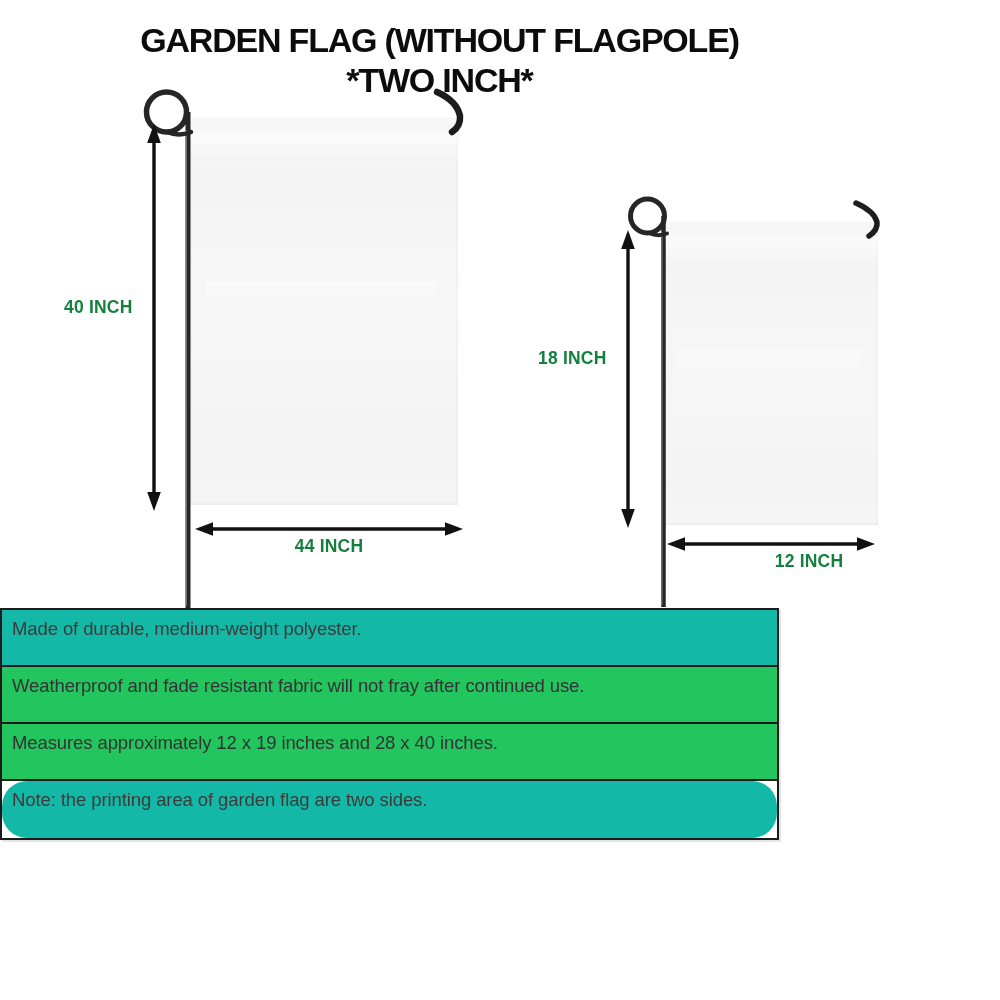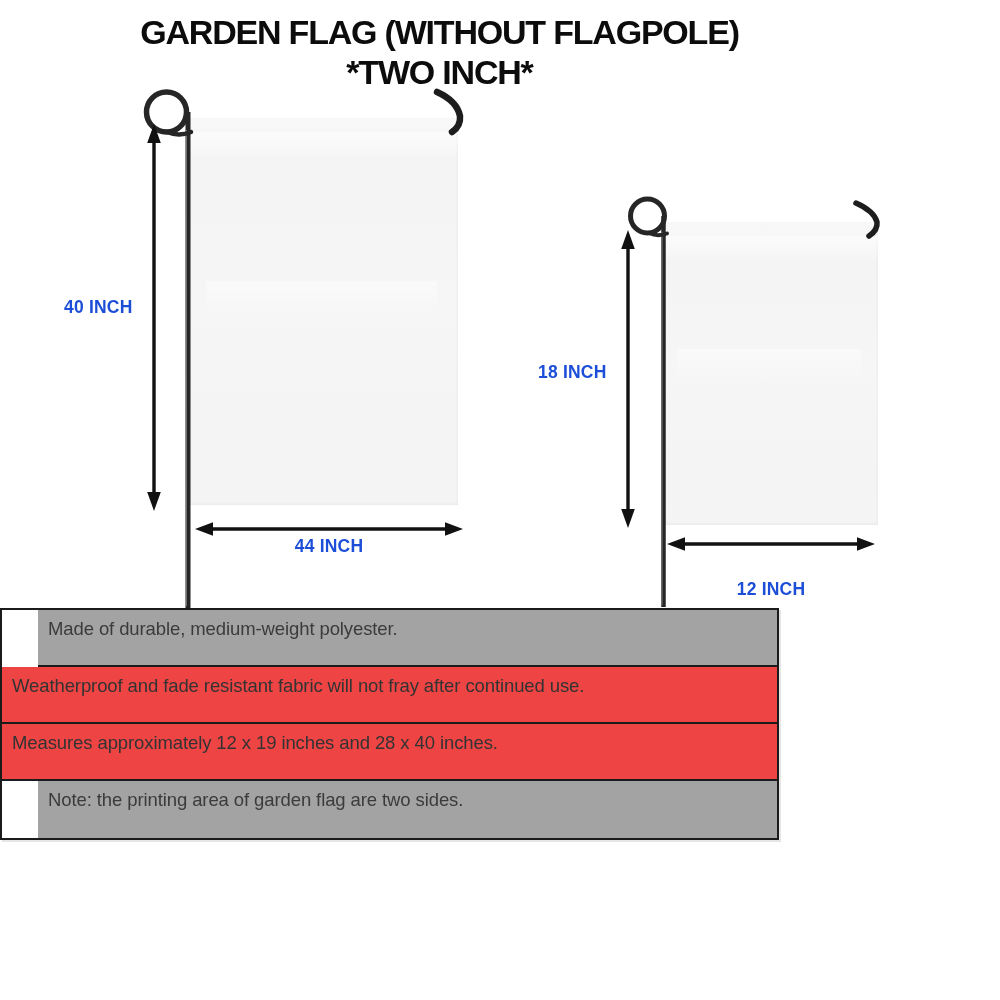--- a/index.html
+++ b/index.html
@@ -12,21 +12,21 @@
     width: 1000px;
     height: 1000px;
     background: #ffffff;
     overflow: hidden;
     font-family: "Liberation Sans", sans-serif;
   }
 
   
   .title {
     position: absolute;
-    top: 12px;
+    top: 20px;
     left: 0;
     width: 879px;
     text-align: center;
     color: #0c0c0c;
     font-weight: 800;
     font-size: 34px;
     letter-spacing: -1.2px;
     line-height: 40px;
   }
 
@@ -57,54 +57,54 @@
   
   svg.lineart {
     position: absolute;
     top: 0; left: 0;
     pointer-events: none;
   }
 
   
   .dim-label {
     position: absolute;
-    color: #1d4ed8;
+    color: #15803d;
     font-weight: 700;
     font-size: 17.5px;
     letter-spacing: 0.2px;
     white-space: nowrap;
   }
   .dim-40 { left: 64px;  top: 297px; }
   .dim-28 { left: 196px; top: 536px; width: 266px; text-align: center; }
-  .dim-18 { left: 538px; top: 362px; }
-  .dim-12 { left: 666px; top: 551px; width: 210px; text-align: center; margin-top: 28px; }
+  .dim-18 { left: 538px; top: 348px; }
+  .dim-12 { left: 704px; top: 551px; width: 210px; text-align: center; }
 
   
   .specs {
     position: absolute;
     left: 0;
     top: 608px;
     width: 779px;
     border: 2px solid #1b1b1b;
     box-sizing: border-box;
     box-shadow: 2px 2px 0 rgba(0,0,0,0.10);
   }
   .spec-row {
     height: 57px;
     box-sizing: border-box;
     border-bottom: 2px solid #1b1b1b;
-    background: #ef4444;
+    background: #22c55e;
     padding: 8px 10px 0 10px;
     font-size: 18.5px;
     letter-spacing: -0.1px;
     color: #333333;
     line-height: 1.2;
   }
-  .spec-row:last-child { border-bottom: none; }
-  .spec-row.shaded { background: #a3a3a3; color: #3b3b3b; margin-left: 36px; }
+  .spec-row:last-child { border-bottom: none; border-radius: 25px; }
+  .spec-row.shaded { background: #14b8a6; color: #3b3b3b; }
 </style>
 </head>
 <body>
 
 <div class="canvas">
 
   <div class="title">
     <div>GARDEN FLAG (WITHOUT FLAGPOLE)</div>
     <div>*TWO INCH*</div>
   </div>

